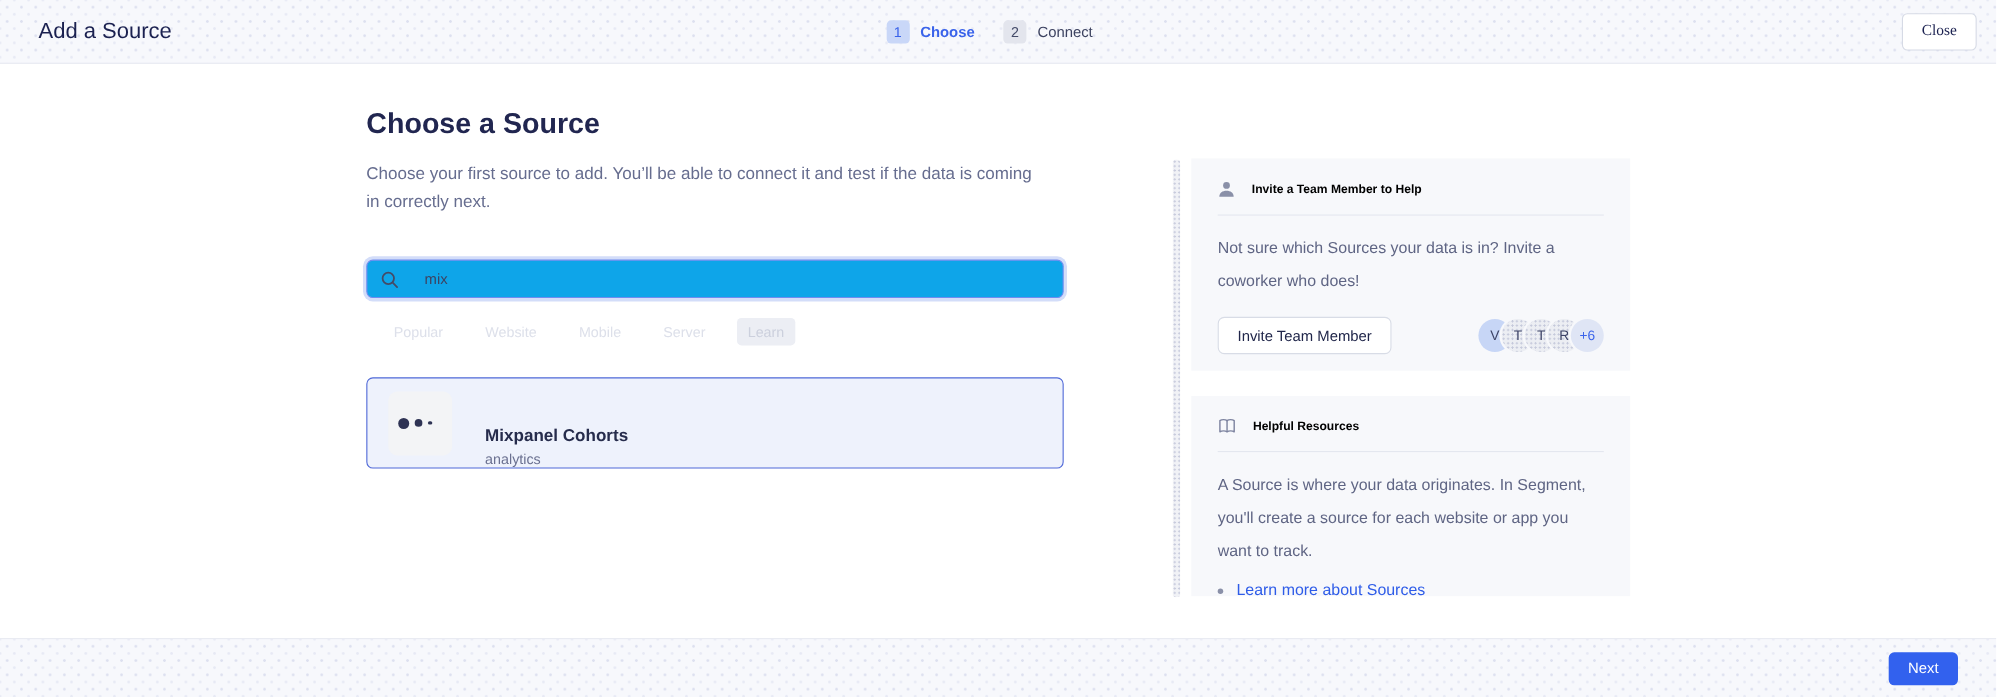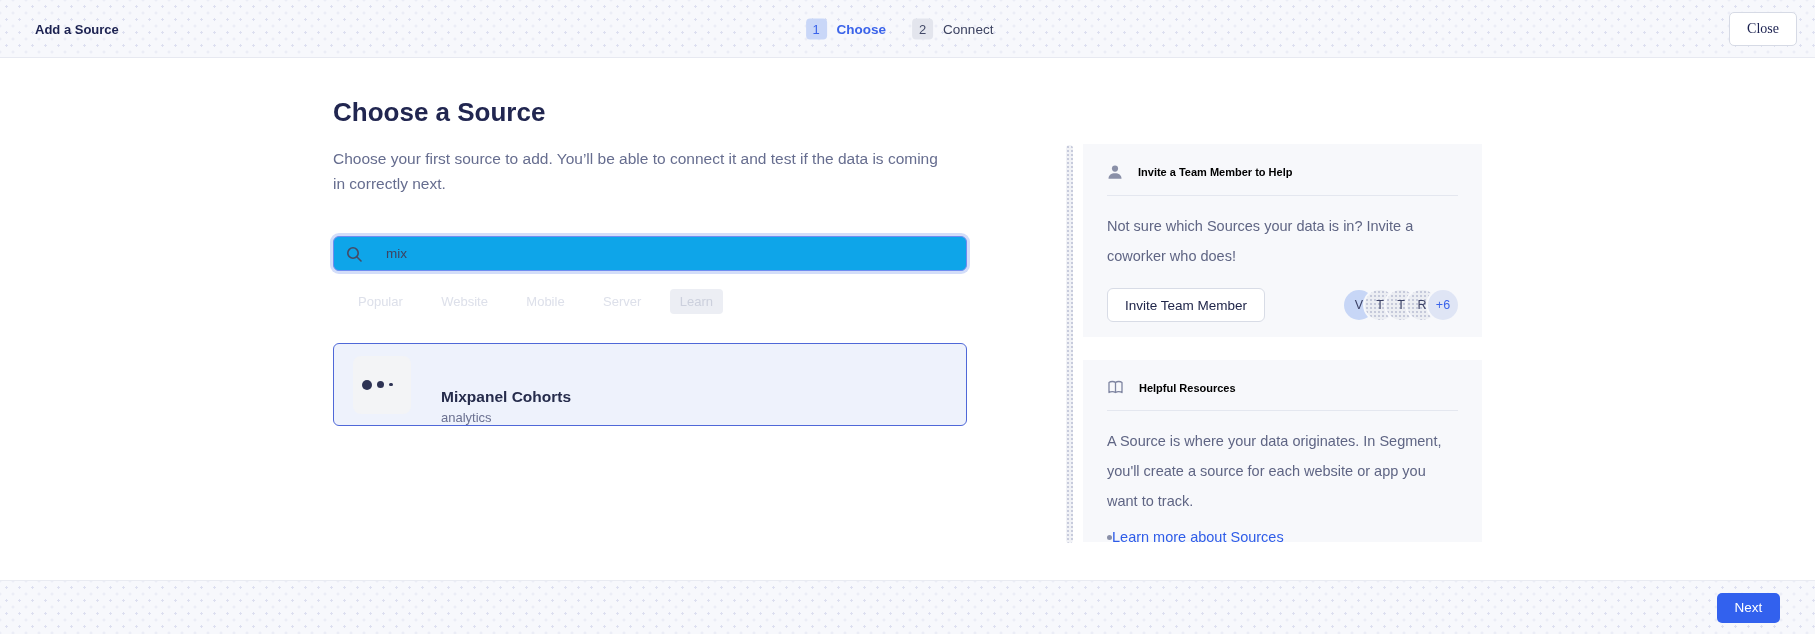--- a/index.html
+++ b/index.html
@@ -11,21 +11,21 @@
     background-color:#f7f8fc;
     background-image:
       radial-gradient(rgba(116,128,190,0.20) 1px, transparent 1.4px),
       radial-gradient(rgba(116,128,190,0.12) 1px, transparent 1.4px);
     background-size:13px 13px;
     background-position:0 0, 6.5px 6.5px;
   }
 
   
   .topbar { position:absolute; left:0; top:0; width:100%; height:58px; border-bottom:1px solid #e7e9f1; display:flex; align-items:center; }
-  .topbar-title { position:absolute; left:35px; top:50%; transform:translateY(-50%); font-size:13px; font-weight:bold; color:#1b2150; }
+  .topbar-title { position:absolute; left:35px; top:50%; transform:translateY(-50%); font-size:20px; font-weight:normal; color:#1b2150; }
   .steps { position:absolute; left:50%; top:50%; transform:translate(-50%,-50%); display:flex; align-items:center; gap:10px; }
   .step-badge { display:inline-flex; align-items:center; justify-content:center; width:21px; height:21px; border-radius:4px; font-size:13px; background:#e3e5ed; color:#434a68; }
   .step-badge.active { background:#c9d7f8; color:#3a63ea; }
   .step-label { font-size:13.5px; color:#3c4260; margin-right:16px; }
   .step-label.active { color:#3a63ea; font-weight:bold; }
   .close-btn { position:absolute; right:18px; top:50%; transform:translateY(-50%); width:68px; height:34px; background:#ffffff; border:1px solid #d6dae5; border-radius:5px; font-size:14px; color:#1b2150; font-family:Liberation Serif, serif; cursor:pointer; }
 
   
   .main-heading { position:absolute; left:333px; top:97px; font-size:26px; font-weight:bold; color:#212650; }
   .main-desc { position:absolute; left:333px; top:146px; width:620px; font-size:15.5px; line-height:25px; color:#666d8f; }
@@ -63,21 +63,21 @@
 
   .avatars { display:flex; align-items:center; }
   .avatar { width:30px; height:30px; border-radius:50%; display:flex; align-items:center; justify-content:center; font-size:12.5px; color:#3c4266; margin-left:-9px; box-shadow:0 0 0 2px #f7f8fb; position:relative; }
   .avatar:first-child { margin-left:0; }
   .avatar.solid { background:#c7d6f6; z-index:1; }
   .avatar.dotted { z-index:2; background-color:#eceef3;
     background-image:radial-gradient(rgba(150,156,190,0.45) 0.8px, transparent 1px); background-size:4px 4px; }
   .avatar.more { z-index:3; background:#dfe5f5; color:#3a63ea; }
 
   .res-list { margin:13px 24px 0 24px; list-style:none; }
-  .res-list li { display:flex; align-items:center; }
+  .res-list li { display:flex; align-items:center; gap:12px; }
   .bullet-dot { width:5px; height:5px; border-radius:50%; background:#8a90a8; flex:0 0 auto; }
   .res-link { font-size:14.5px; color:#2e5ce8; text-decoration:none; cursor:pointer; }
 
   
   .footer { position:absolute; left:0; top:580px; width:100%; height:54px; border-top:1px solid #e9ebf2; }
   .next-btn { position:absolute; right:35px; top:50%; transform:translateY(-50%); width:63px; height:30px; background:#3261ee; border:none; border-radius:5px; color:#ffffff; font-size:13.5px; font-family:inherit; cursor:pointer; }
 
   .icon { display:inline-flex; flex:0 0 auto; }
 </style>
 </head>

